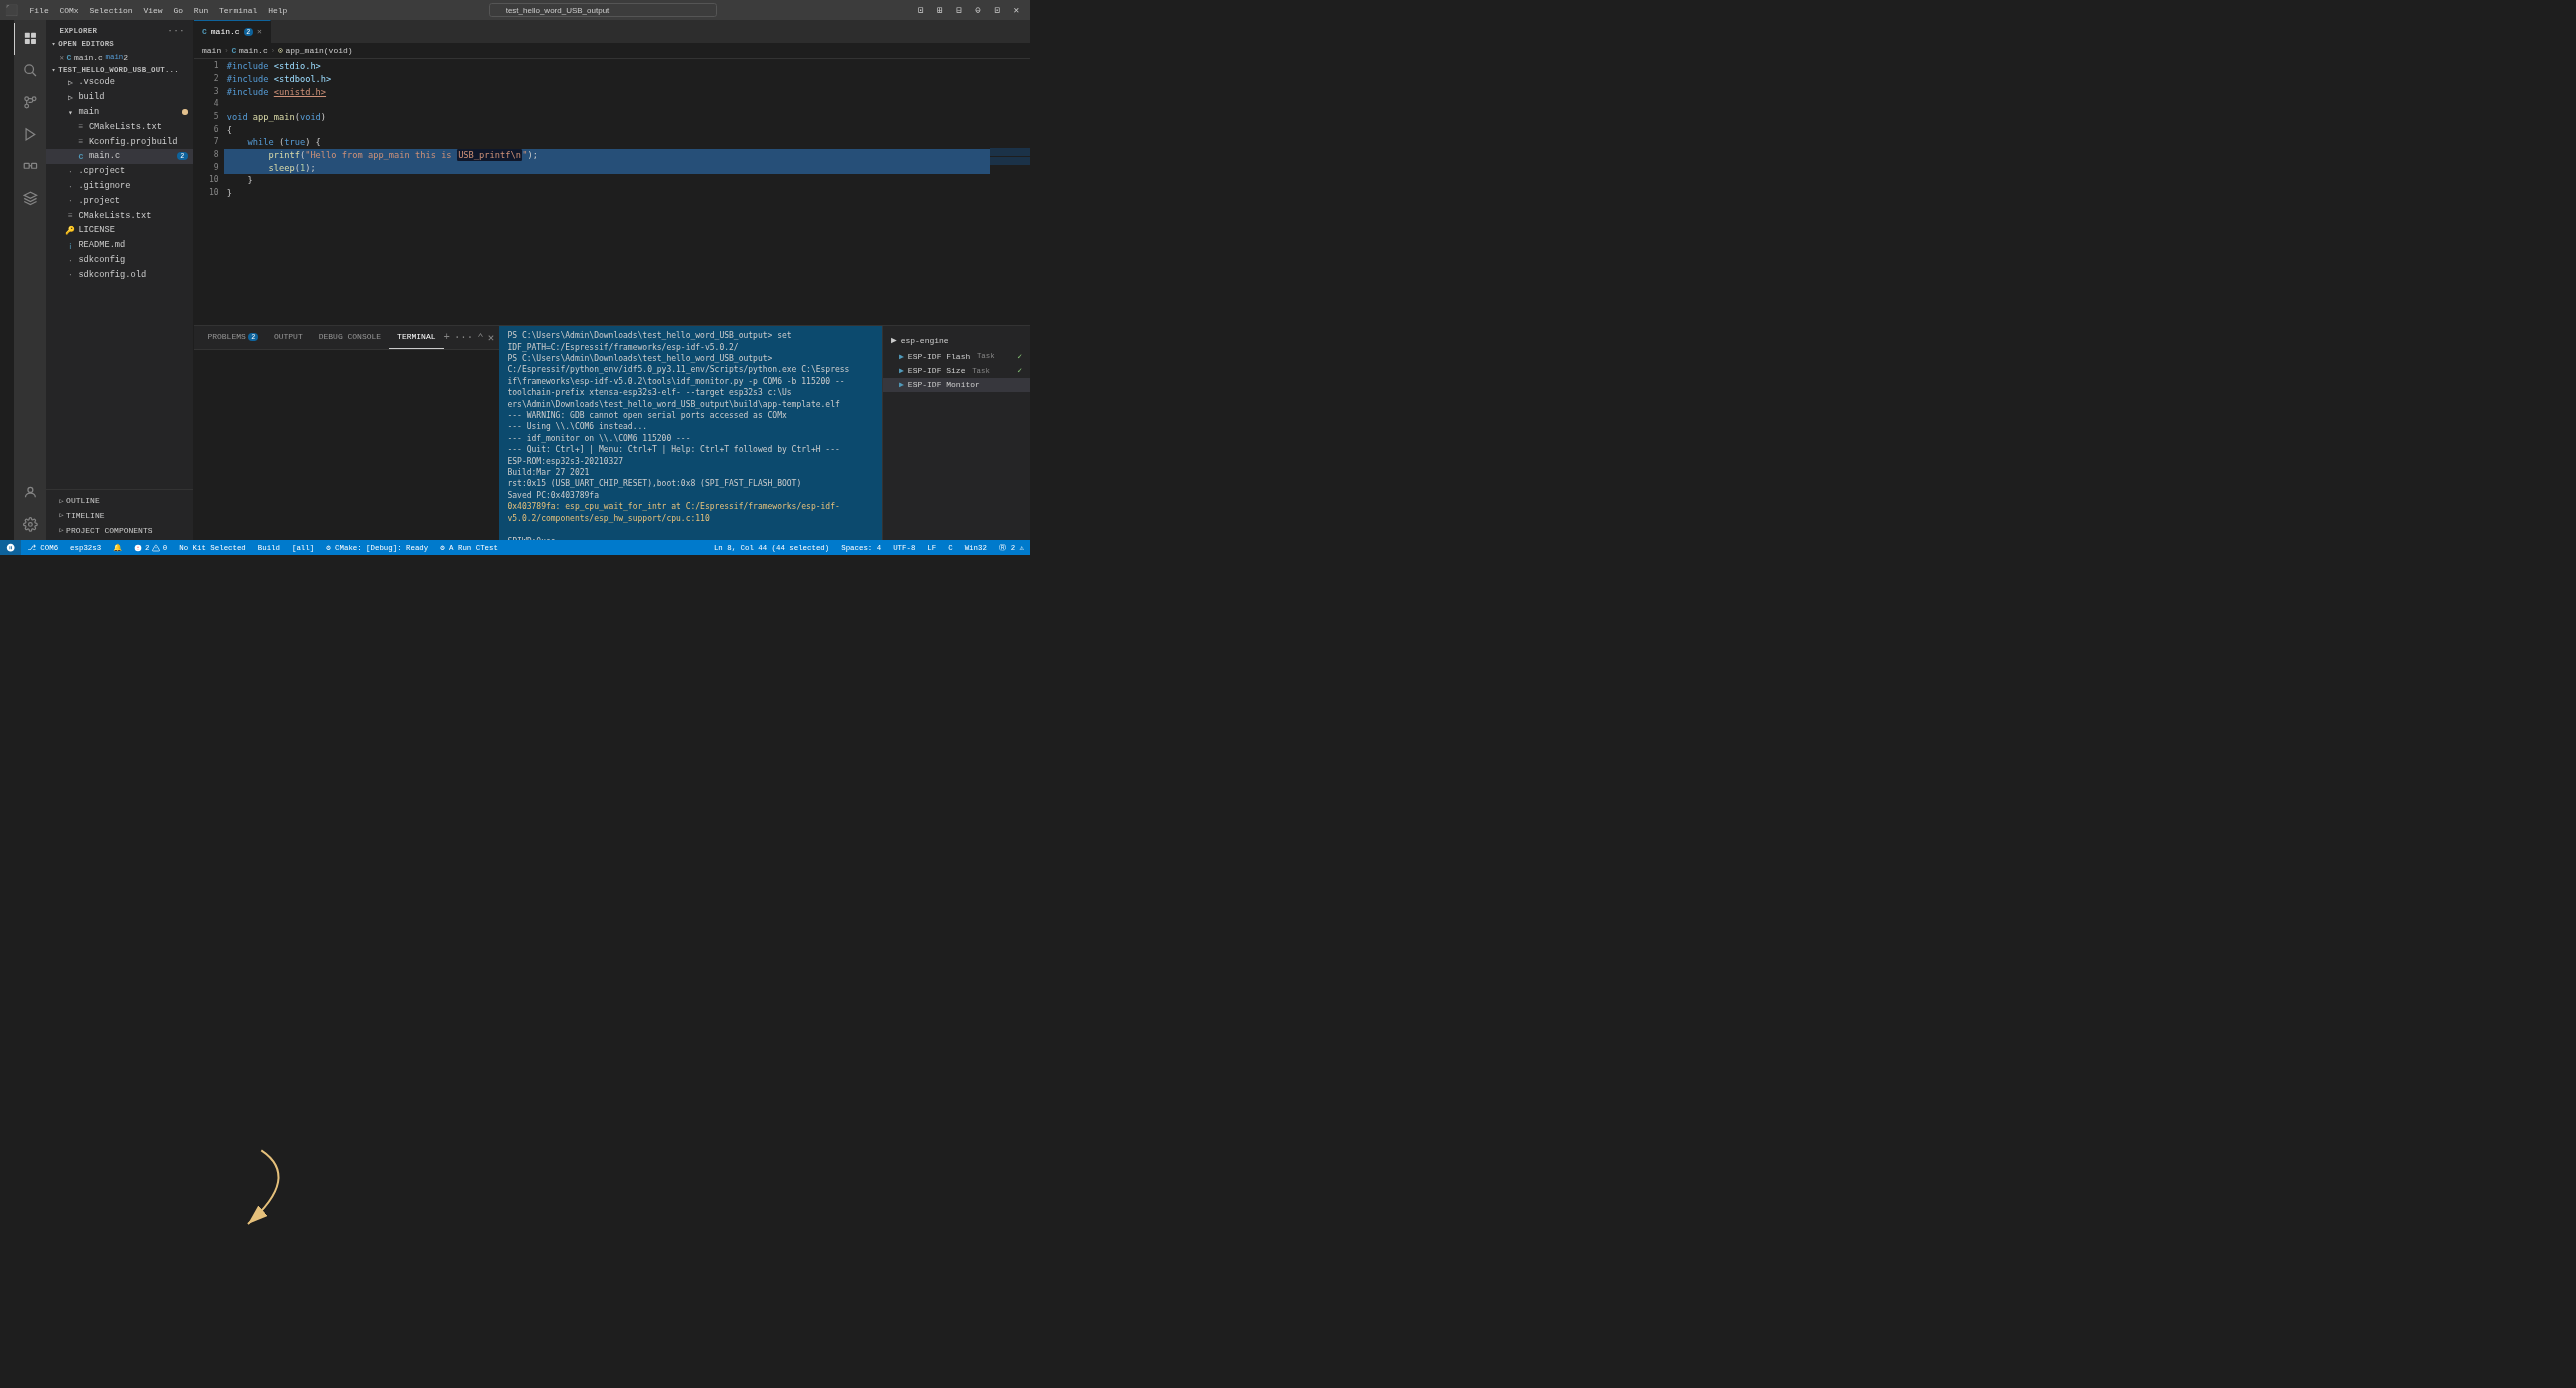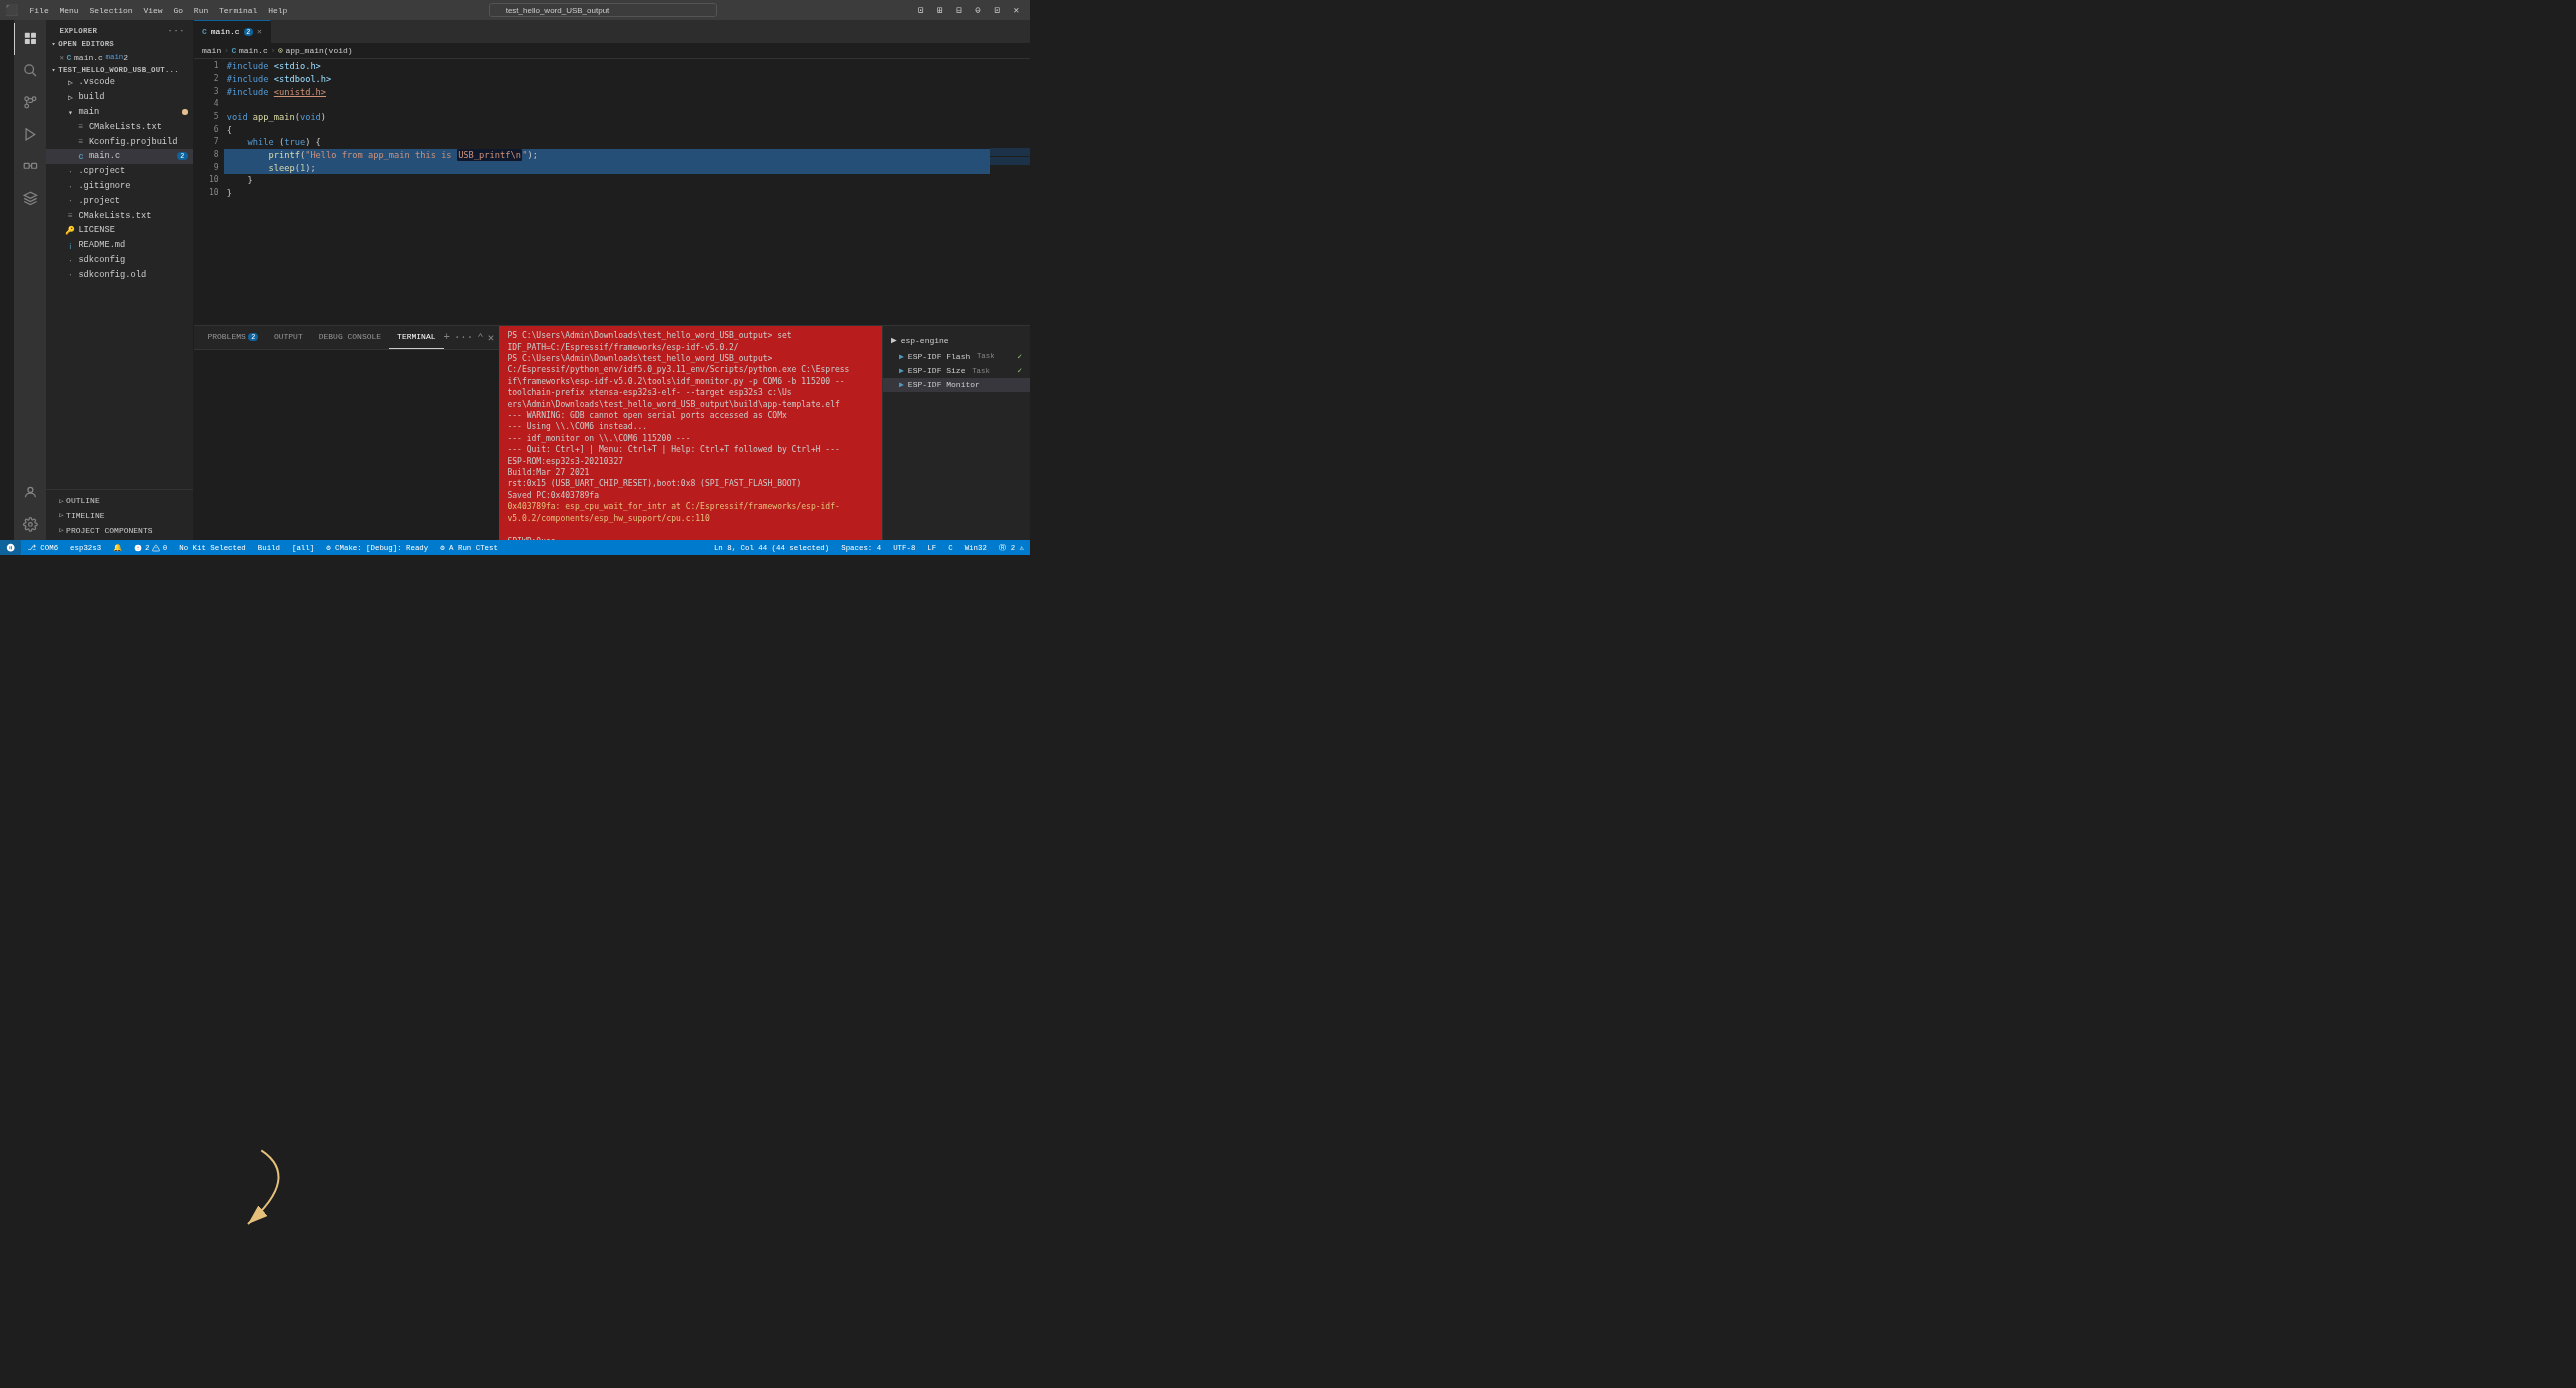--- a/index.html
+++ b/index.html
@@ -353,21 +353,21 @@
     }
 
     
     .terminal-content {
       flex: 1;
       overflow-y: auto;
       padding: 4px 8px;
       font-size: 8px;
       line-height: 11.4px;
       font-family: 'Consolas', monospace;
-      background: #b91c1c;
+      background: #0c4a6e;
     }
     .term-white { color: #cccccc; }
     .term-yellow { color: #e5c07b; }
 
     
     .panel-sidebar {
       width: 148px;
       background: #252526;
       border-left: 0.7px solid #333;
       padding: 5.4px 0;
@@ -426,21 +426,21 @@
     ::-webkit-scrollbar-thumb { background: #424242; border-radius: 1.3px; }
   </style>
 </head>
 <body>
 
 <div class="title-bar">
   <div class="title-bar-left">
     <span style="color:#519aba; font-size:10.7px;">⬛</span>
     <div class="title-bar-menu">
       <span>File</span>
-      <span>Menu</span>
+      <span>COMx</span>
       <span>Selection</span>
       <span>View</span>
       <span>Go</span>
       <span>Run</span>
       <span>Terminal</span>
       <span>Help</span>
     </div>
   </div>
   <div class="title-bar-center">
     <div class="search-bar-wrapper">

